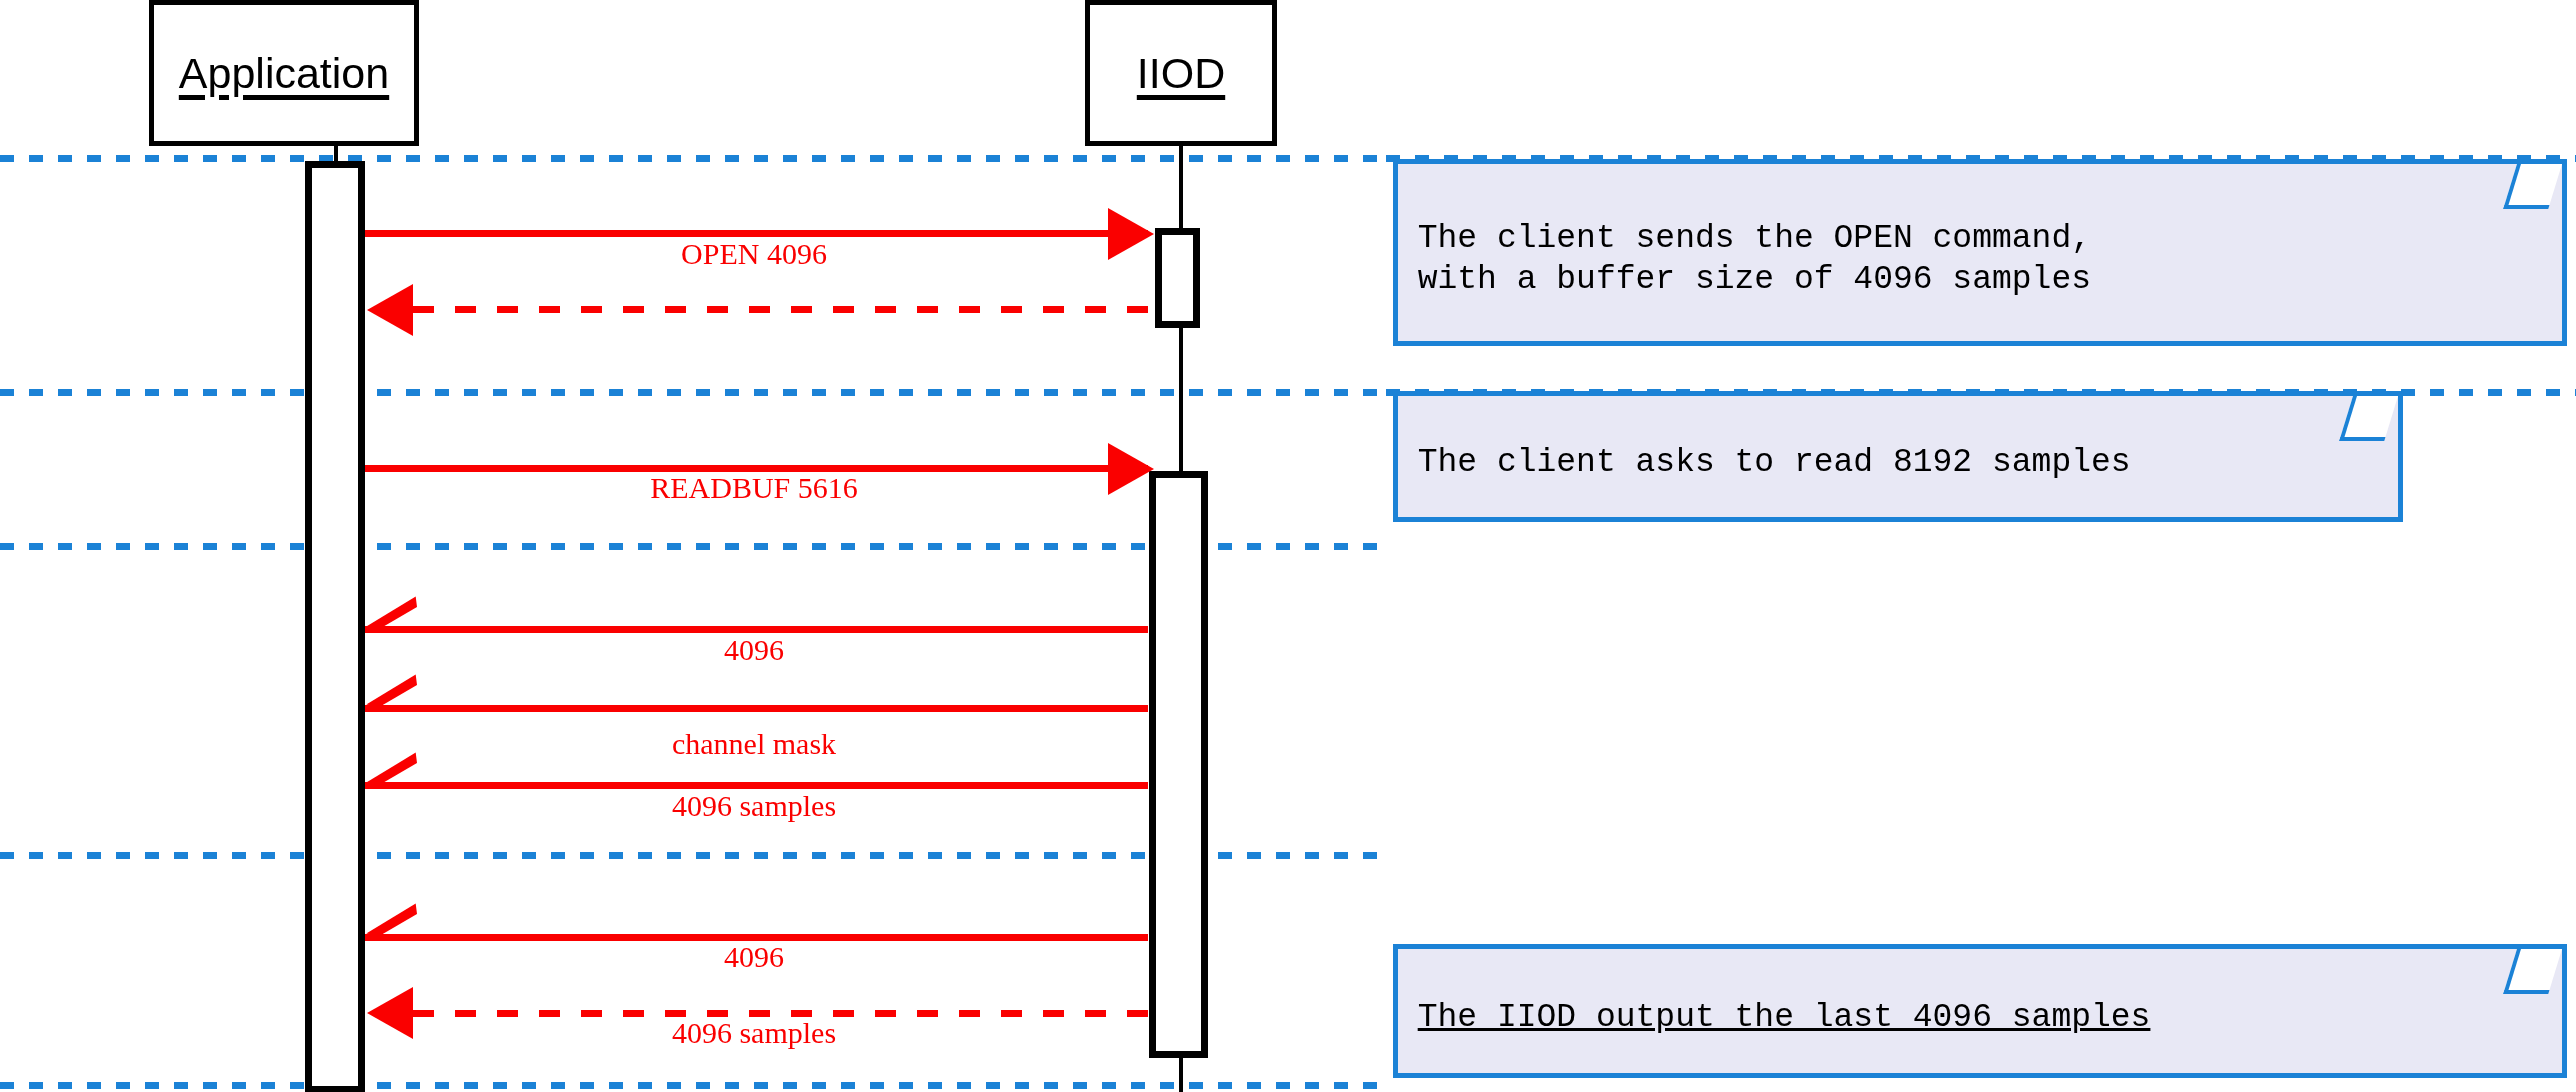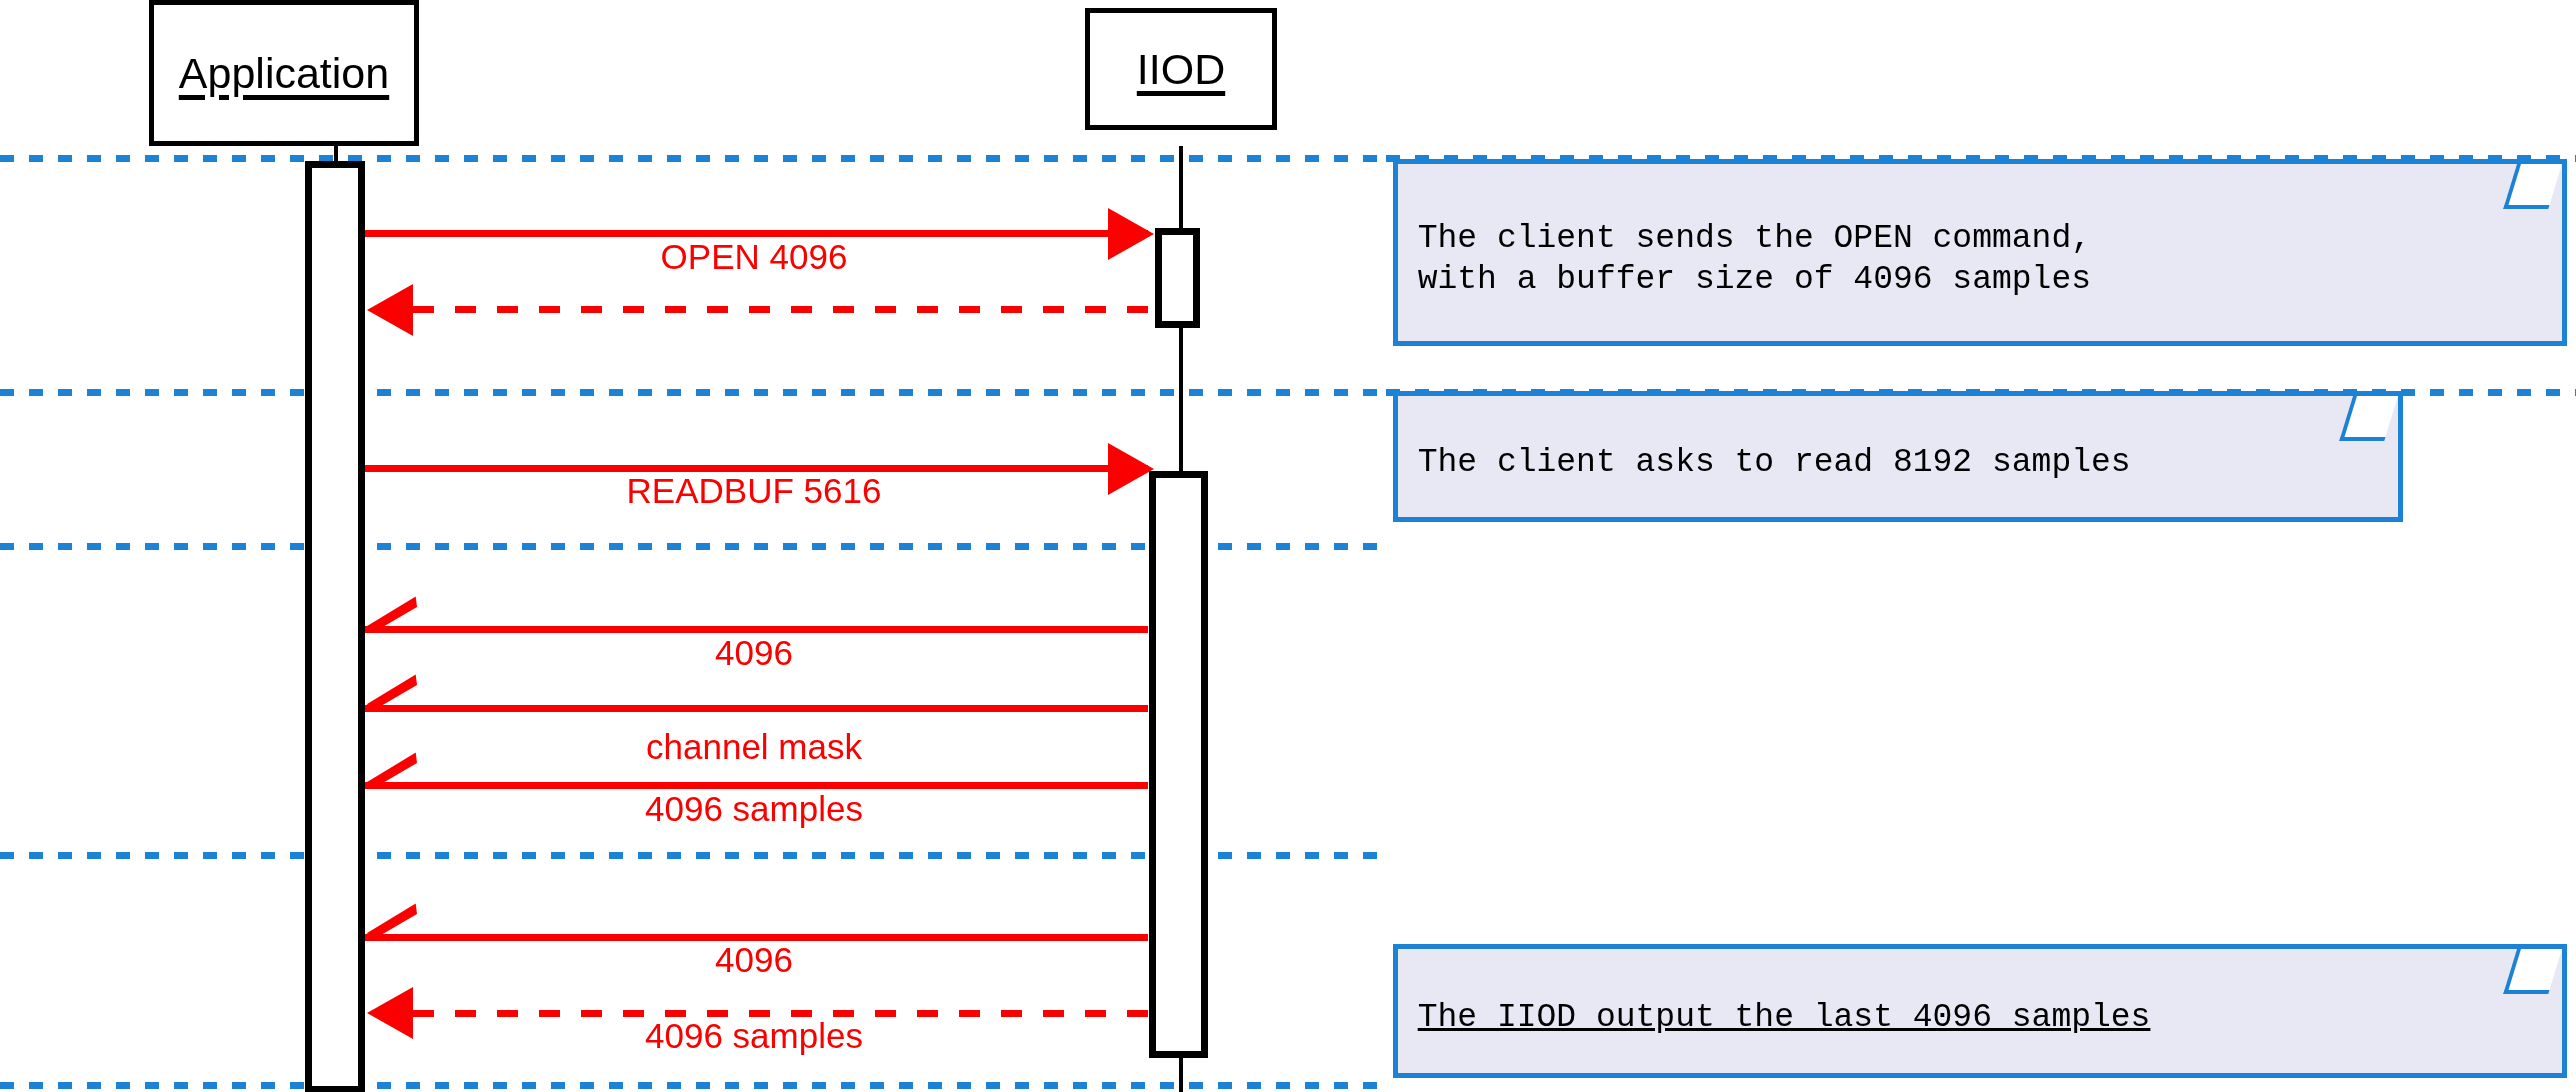--- a/index.html
+++ b/index.html
@@ -45,22 +45,22 @@
     position:absolute;width:0;height:0;
     border-top:26px solid transparent;border-bottom:26px solid transparent;
     border-right:46px solid #fa0000;
   }
   
   .head-half-left{position:absolute;width:51px;height:34px;overflow:visible;}
   .head-half-left svg{display:block;}
 
   .msg-label{
     position:absolute;color:#fa0000;
-    font-family:Liberation Sans, sans-serif;
-    font-size:35px;line-height:1;white-space:nowrap;
+    font-family:Liberation Serif, serif;
+    font-size:30px;line-height:1;white-space:nowrap;
     transform:translateX(-50%);
   }
 
   
   .note{
     position:absolute;box-sizing:border-box;
     background:#e8e8f5;
     border:5.9px solid #1b82d6;
     display:flex;align-items:center;
   }
@@ -89,21 +89,21 @@
   <div class="separator" style="left:0;top:543px;width:1386px;"></div>
   <div class="separator" style="left:0;top:852px;width:1386px;"></div>
   <div class="separator" style="left:0;top:1082px;width:1386px;"></div>
 
   <div class="actor-box" style="left:149px;top:0px;width:270px;height:146px;">
     <span class="actor-label">Application</span>
   </div>
   <div class="lifeline-stem" style="left:334px;top:146px;height:26px;"></div>
   <div class="activation" style="left:305px;top:161px;width:60px;height:932px;"></div>
 
-  <div class="actor-box" style="left:1085px;top:8px;width:192px;height:122px;">
+  <div class="actor-box" style="left:1085px;top:0px;width:192px;height:146px;">
     <span class="actor-label">IIOD</span>
   </div>
   <div class="lifeline-stem" style="left:1179px;top:146px;height:84px;"></div>
   <div class="activation" style="left:1155px;top:228px;width:45px;height:100px;"></div>
   <div class="lifeline-stem" style="left:1179px;top:327px;height:146px;"></div>
   <div class="activation" style="left:1149px;top:471px;width:59px;height:587px;"></div>
   <div class="lifeline-stem" style="left:1179px;top:1058px;height:35px;"></div>
 
   <div class="msg-line" style="left:365px;top:230px;width:783px;"></div>
   <div class="head-right" style="left:1108px;top:208px;"></div>

